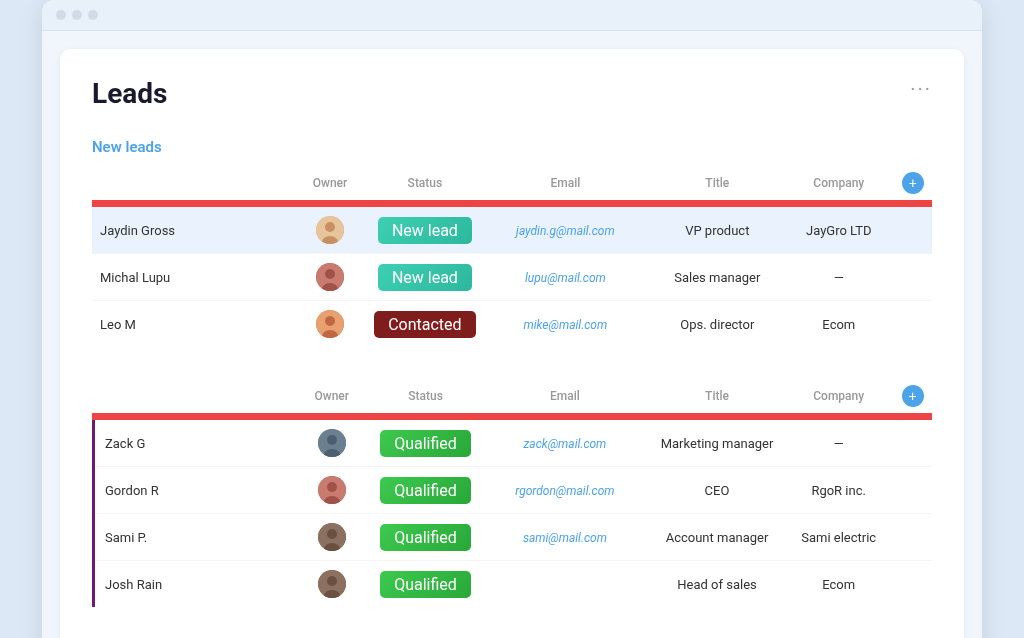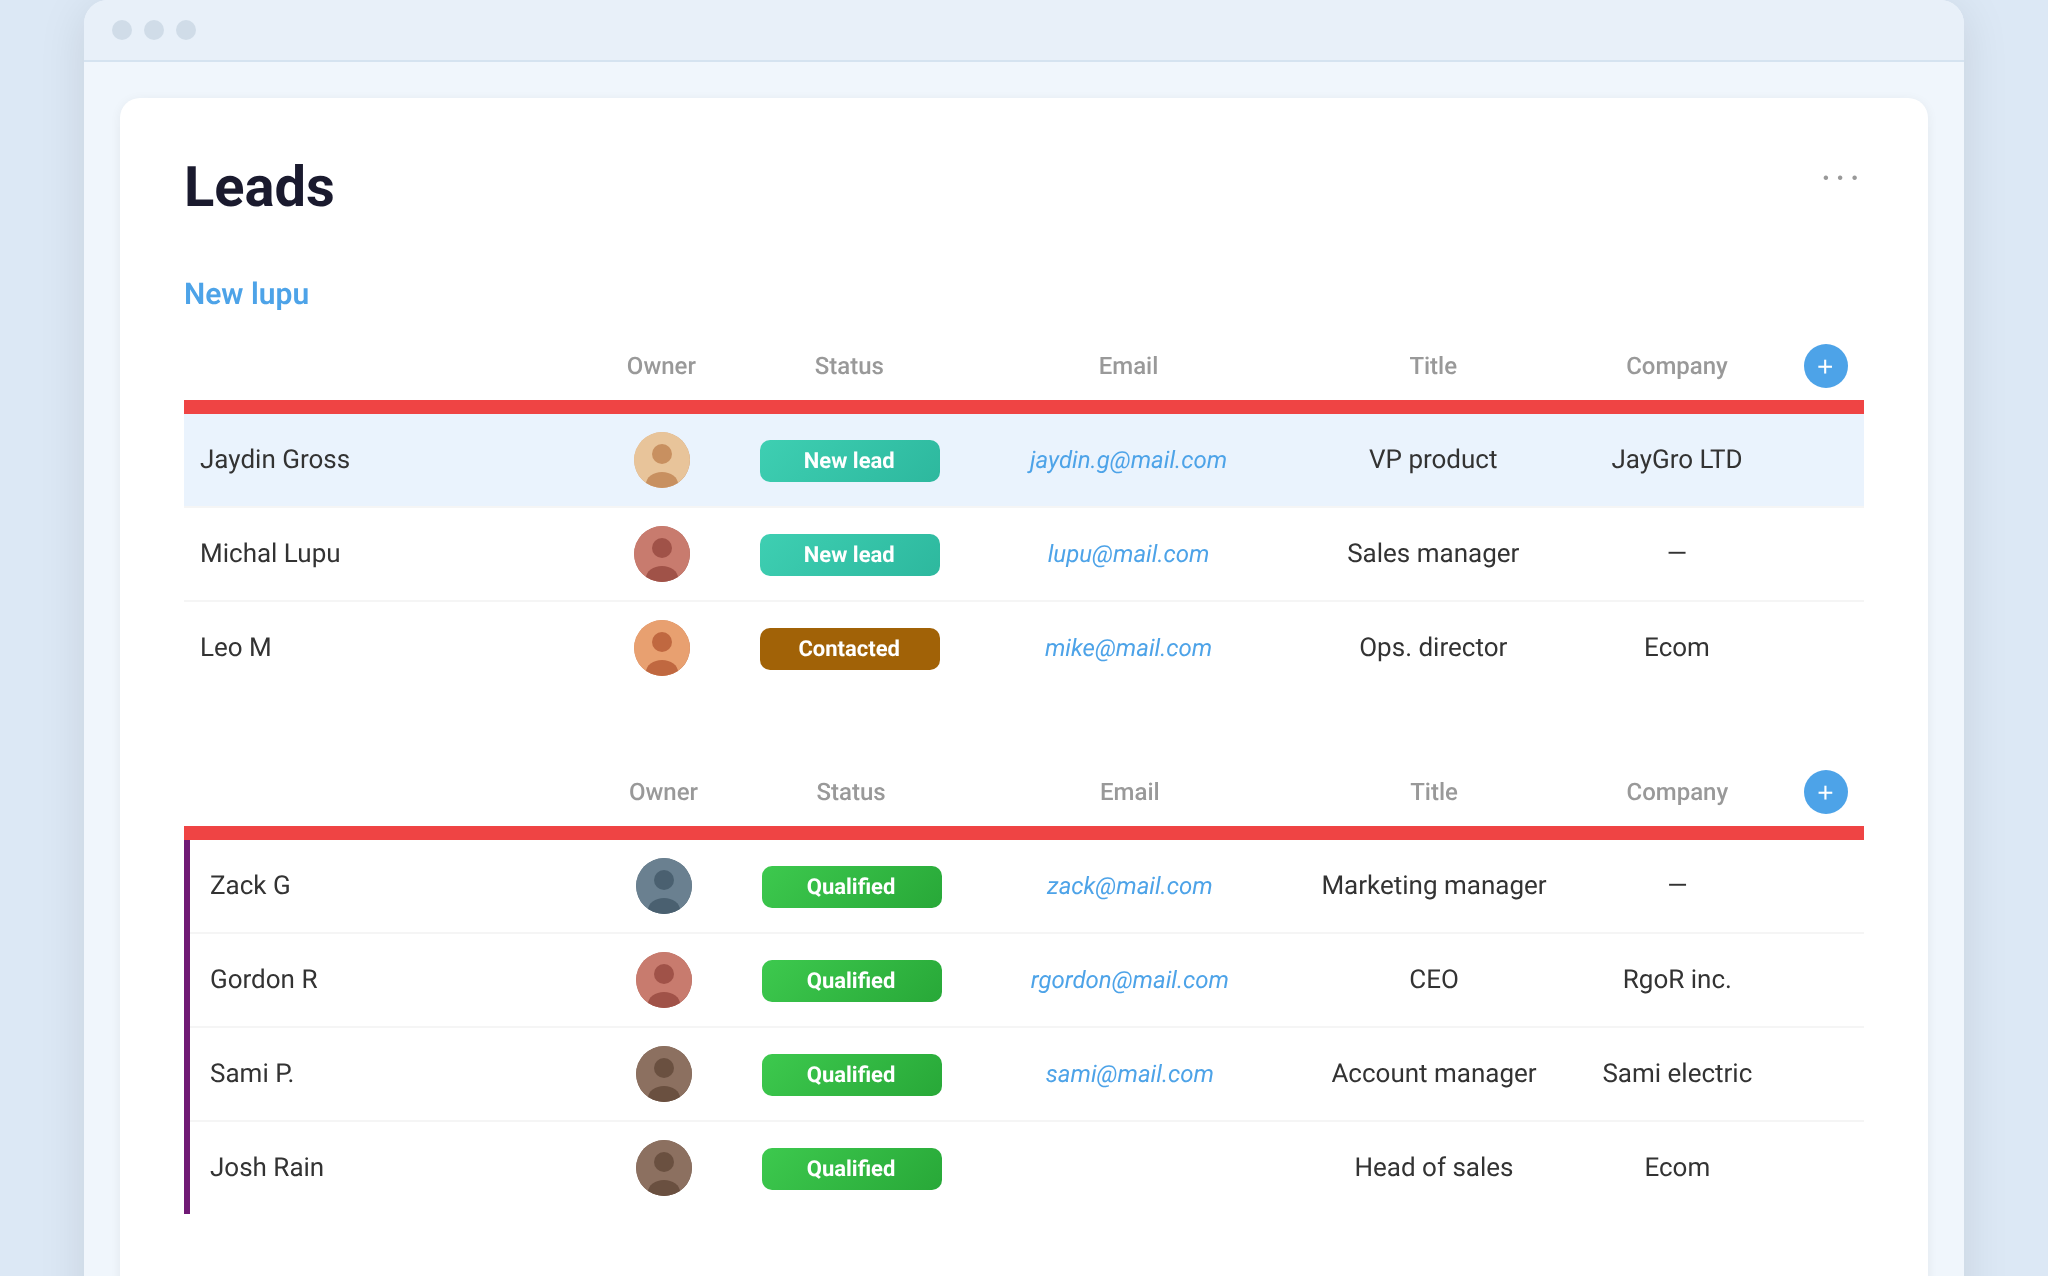--- a/index.html
+++ b/index.html
@@ -144,29 +144,29 @@
     .avatar-8 { background: linear-gradient(135deg, #8c7060, #6a5040); }
 
     .avatar svg {
       width: 28px; height: 28px;
     }
 
     .status-badge {
       display: inline-block;
       padding: 4px 14px;
       border-radius: 5px;
-      font-size: 11px;
-      font-weight: 700;
+      font-size: 16px;
+      font-weight: 400;
       color: #fff;
       min-width: 90px;
       text-align: center;
     }
 
     .badge-new-lead { background: linear-gradient(135deg, #3ecfb2, #2db89e); }
-    .badge-contacted { background: #a16207; }
+    .badge-contacted { background: #7f1d1d; }
     .badge-qualified { background: linear-gradient(135deg, #3dc94e, #28a838); }
 
     .email-link {
       color: #4da3e8;
       text-decoration: none;
       font-size: 12px;
       font-style: italic;
     }
 
     .add-btn {
@@ -207,21 +207,21 @@
     <span class="dot"></span>
   </div>
   <div class="window-body">
 
     <div class="page-header">
       <h1 class="page-title">Leads</h1>
       <span class="more-icon">···</span>
     </div>
 
     <div class="section">
-      <div class="section-title blue">New lupu</div>
+      <div class="section-title blue">New leads</div>
       <table class="leads-table">
         <thead>
           <tr>
             <th class="col-name"></th>
             <th class="col-owner">Owner</th>
             <th class="col-status">Status</th>
             <th class="col-email">Email</th>
             <th class="col-title">Title</th>
             <th class="col-company">Company</th>
             <th class="col-add">

